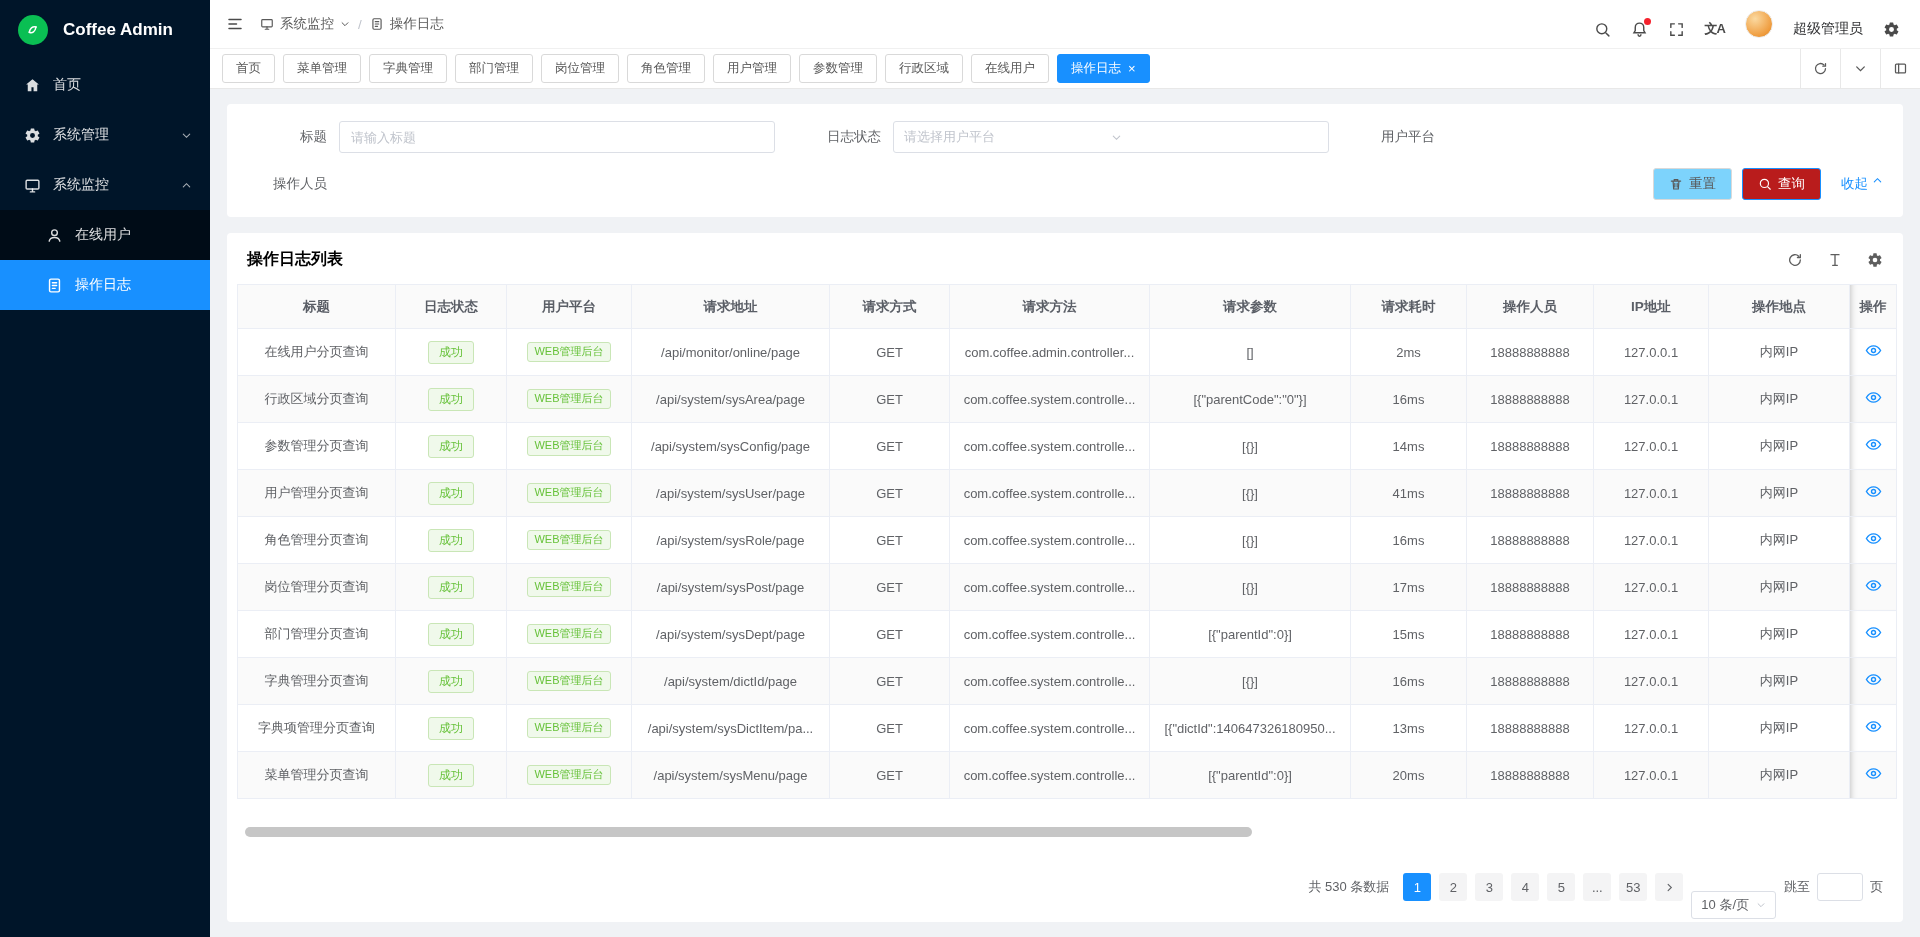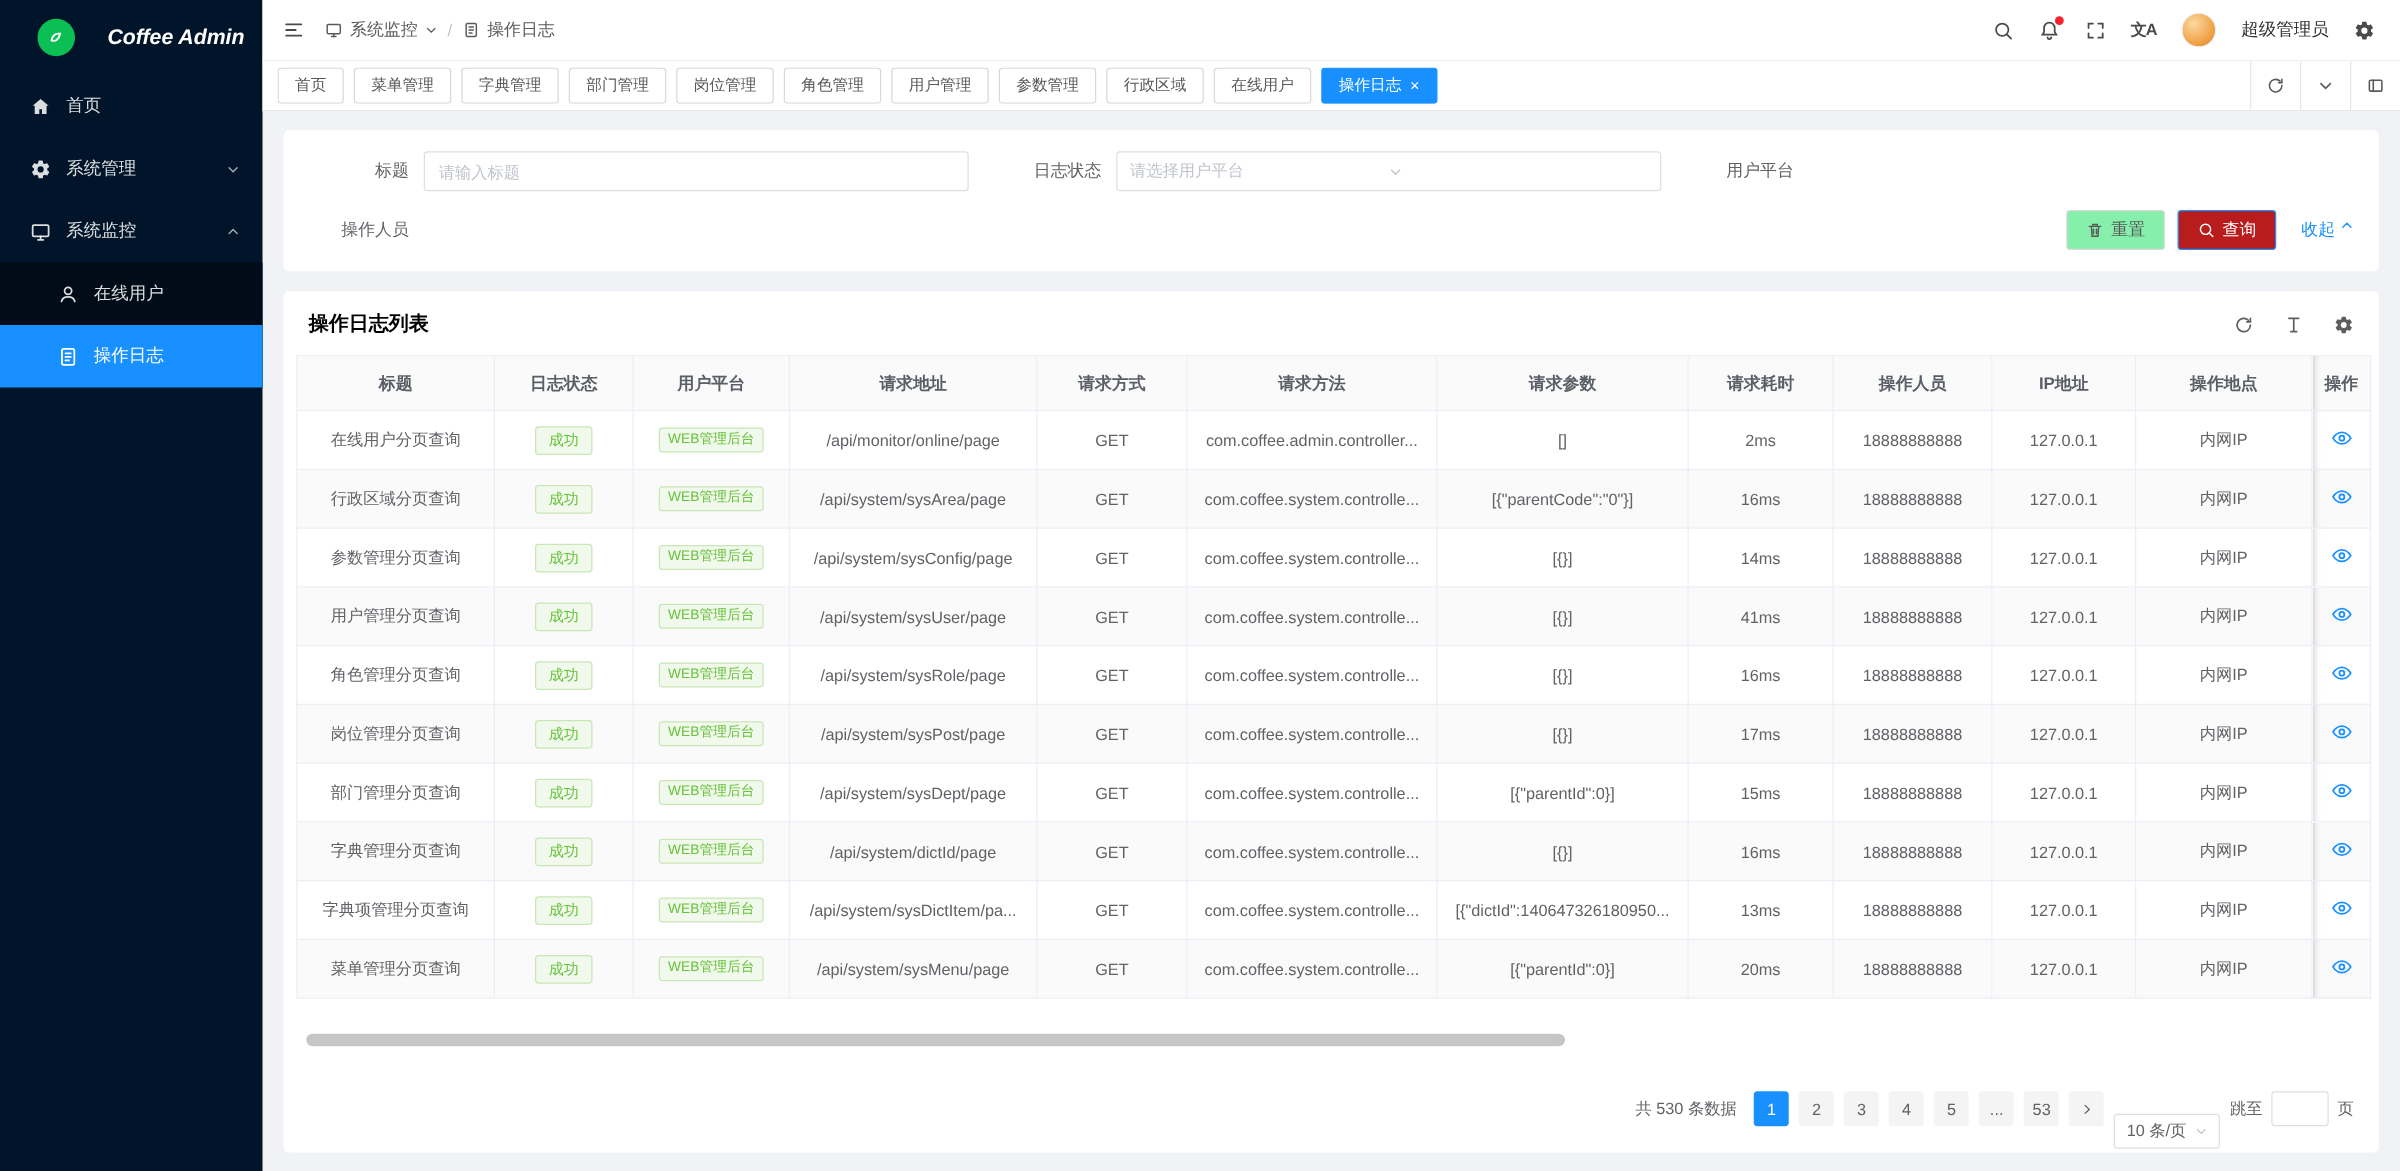--- a/index.html
+++ b/index.html
@@ -2,37 +2,37 @@
 <html><head>
 <meta charset="utf-8">
 <style>
   * { box-sizing: border-box; margin: 0; padding: 0; }
   html,body { width:1920px; height:937px; overflow:hidden; }
   body { font-family:"Liberation Sans","DejaVu Sans",sans-serif; font-size:13px; background:#f0f2f5; color:#303133; }
   .app { display:flex; width:1920px; height:937px; }
 
   
   .sidebar { width:210px; flex-shrink:0; background:#001529; display:flex; flex-direction:column; }
-  .logo { height:60px; display:flex; align-items:center; gap:26px; padding-left:30px; color:#fff; font-size:17px; font-weight:bold;font-style:italic; }
+  .logo { height:60px; display:flex; align-items:center; gap:15px; padding-left:18px; color:#fff; font-size:17px; font-weight:bold; }
   .logo-badge { width:30px; height:30px; border-radius:50%; background:#0abf53; display:flex; align-items:center; justify-content:center; flex-shrink:0; }
   .menu-item { height:50px; display:flex; align-items:center; gap:12px; padding:0 18px 0 24px; color:rgba(255,255,255,.86); font-size:14px; cursor:pointer; }
   .menu-item .arrow { margin-left:auto; color:rgba(255,255,255,.65); }
   .submenu { background:#000c17; }
   .submenu .menu-item { padding-left:46px; }
   .menu-item.active { background:#1890ff; color:#fff; }
   .mi-ic { width:17px; height:17px; flex-shrink:0; }
 
   
   .main { flex:1; min-width:0; display:flex; flex-direction:column; }
   .topbar { height:49px; background:#fff; display:flex; align-items:center; padding:0 20px 0 16px; border-bottom:1px solid #f0f0f0; flex-shrink:0; }
   .fold-btn { display:flex; align-items:center; color:#4a4a4a; cursor:pointer; margin-right:16px; }
   .crumbs { display:flex; align-items:center; gap:8px; color:#595959; font-size:13.5px; }
   .crumb { display:flex; align-items:center; gap:6px; cursor:pointer; }
   .crumb-sep { color:#c0c4cc; }
-  .top-right { margin-left:auto; display:flex; align-items:center; gap:20px; color:#4a4a4a; }
+  .top-right { margin-left:auto; display:flex; align-items:flex-end; gap:20px; color:#4a4a4a; }
   .top-ic { width:17px; height:17px; cursor:pointer; }
   .bell-wrap { position:relative; display:flex; }
   .bell-dot { position:absolute; top:-3px; right:-3px; width:7px; height:7px; background:#f5222d; border-radius:50%; }
   .lang-ic { font-size:13px; font-weight:bold; cursor:pointer; letter-spacing:-1px; }
   .avatar { width:28px; height:28px; border-radius:50%; background:radial-gradient(circle at 35% 30%, #fbd9a0, #ef9c3e 70%, #d97f1e); border:1px solid #eee; cursor:pointer; }
   .username { font-size:14px; color:#303133; cursor:pointer; }
 
   
   .tabbar { height:40px; background:#fff; display:flex; align-items:center; padding-left:12px; border-bottom:1px solid #e8e8e8; flex-shrink:0; }
   .tab-list { display:flex; align-items:center; gap:8px; flex:1; overflow:hidden; }
@@ -49,21 +49,21 @@
   .filter-grid { display:grid; grid-template-columns:1fr 1fr 1fr; column-gap:26px; row-gap:15px; }
   .form-item { display:flex; align-items:center; min-width:0; }
   .form-label { width:92px; flex-shrink:0; text-align:right; padding-right:12px; color:#606266; font-size:13.5px; }
   .ctrl { flex:1; height:32px; border:1px solid #dcdfe6; border-radius:3px; background:#fff; font-size:13px; }
   input.ctrl { padding:0 11px; color:#303133; outline:none; }
   input.ctrl::placeholder { color:#c0c4cc; }
   .sel { display:flex; align-items:center; padding:0 10px; color:#c0c4cc; cursor:pointer; }
   .sel span { flex:1; }
   .sel-arrow { color:#c0c4cc; display:flex; }
   .actions { grid-column:2 / 4; display:flex; justify-content:flex-end; align-items:center; gap:10px; }
-  .btn { height:32px; padding:0 15px; border:1px solid #d9d9d9; border-radius:3px; background:#86efac; color:#595959; font-size:13.5px; display:inline-flex; align-items:center; gap:6px; cursor:pointer; }
+  .btn { height:32px; padding:0 15px; border:1px solid #d9d9d9; border-radius:3px; background:#7dd3fc; color:#595959; font-size:13.5px; display:inline-flex; align-items:center; gap:6px; cursor:pointer; }
   .btn-primary { background:#b91c1c; border-color:#1890ff; color:#fff; }
   .collapse-link { color:#1890ff; font-size:13.5px; display:inline-flex; align-items:flex-start; gap:4px; margin-left:10px; cursor:pointer; }
 
   .table-card { background:#fff; border-radius:4px; margin-top:16px; flex:1; min-height:0; padding:16px 10px 12px; display:flex; flex-direction:column; }
   .card-head { display:flex; align-items:center; padding:0 10px 14px; flex-shrink:0; }
   .card-title { font-size:16px; font-weight:bold; color:#000000; }
   .card-tools { margin-left:auto; display:flex; align-items:center; gap:24px; color:#5e5e5e; }
   .tool-ic { width:16px; height:16px; cursor:pointer; }
 
   table { width:100%; border-collapse:collapse; table-layout:fixed; color:#606266; }

